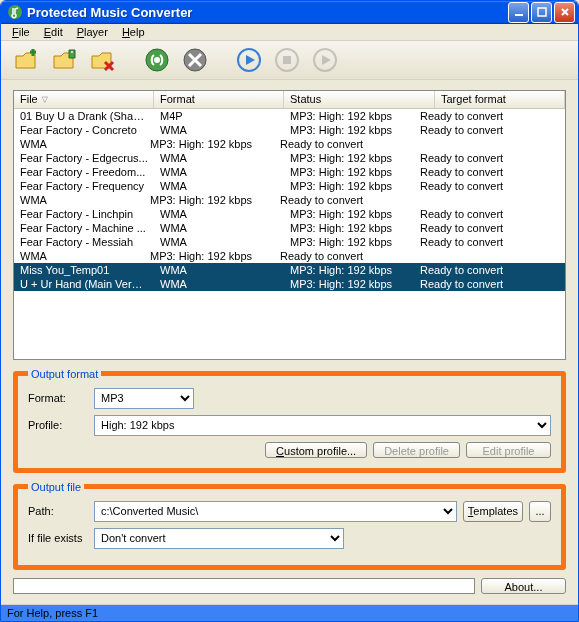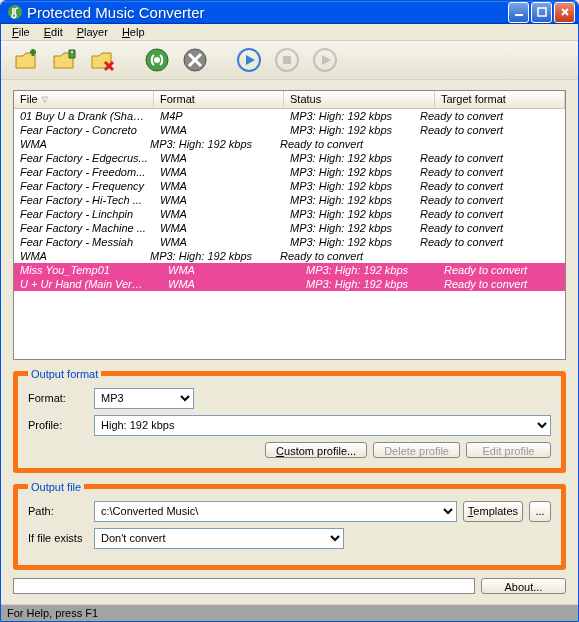--- a/index.html
+++ b/index.html
@@ -1,55 +1,55 @@
 <!DOCTYPE html>
 <html><head>
 <meta charset="utf-8">
 <style>
 * { box-sizing: border-box; margin: 0; padding: 0; font-family: Tahoma, sans-serif; font-size: 11px; }
 body { background: #ece9d8; }
 .window { width: 579px; height: 622px; border: 1px solid #0055ea; background: #ece9d8; display: flex; flex-direction: column; border-radius: 6px 6px 0 0; overflow: hidden; }
 .titlebar { height: 28px; background: linear-gradient(to bottom, #3b84e8 0%, #0055ea 8%, #0055ea 92%, #003399 100%); display: flex; align-items: center; padding: 0 3px 0 6px; color: white; }
 .titlebar-icon { width: 16px; height: 16px; margin-right: 4px; }
-.titlebar-text { flex: 1; font-weight: normal; font-size: 15px; text-shadow: 1px 1px 1px rgba(0,0,0,0.3); }
+.titlebar-text { flex: 1; font-weight: bold; font-size: 13px; text-shadow: 1px 1px 1px rgba(0,0,0,0.3); }
 .titlebar-btns { display: flex; gap: 2px; }
 .titlebar-btn { width: 21px; height: 21px; border-radius: 3px; border: 1px solid #fff; display: flex; align-items: center; justify-content: center; cursor: pointer; }
 .tb-min, .tb-max { background: linear-gradient(to bottom, #7ba4e8, #2663cd); }
 .tb-close { background: linear-gradient(to bottom, #e88b6f, #c6361a); }
 .menubar { height: 20px; background: #ece9d8; display: flex; align-items: center; padding: 0 4px; border-bottom: 1px solid #d4d0c8; }
 .menu-item { padding: 2px 7px; cursor: pointer; }
 .menu-item u { text-decoration: underline; }
 .toolbar { height: 48px; background: linear-gradient(to bottom, #f6f4ec, #e6e2d0); display: flex; align-items: center; padding: 0 10px; gap: 6px; border-bottom: 1px solid #d4d0c8; }
 .toolbar-btn { width: 32px; height: 32px; display: flex; align-items: center; justify-content: center; cursor: pointer; border-radius: 3px; }
 .toolbar-sep { width: 10px; }
 .content { flex: 1; padding: 10px 12px; display: flex; flex-direction: column; gap: 8px; }
 .list-container { border: 1px solid #888; background: white; height: 270px; overflow: auto; }
 .list-header { display: flex; background: linear-gradient(to bottom, #fff, #ece9d8); border-bottom: 1px solid #cbc7b8; height: 18px; position: sticky; top: 0; }
 .list-header-col { padding: 2px 6px; border-right: 1px solid #d4d0c8; cursor: pointer; display: flex; align-items: center; }
 .sort { margin-left: 4px; color: #888; font-size: 8px; }
 .list-row { display: flex; height: 14px; align-items: center; }
-.list-row.selected { background: #ec4899; color: white; gap: 8px; }
-.list-cell { padding: 4px 6px; overflow: hidden; white-space: nowrap; text-overflow: ellipsis; font-style: italic; }
+.list-row.selected { background: #0c4a6e; color: white; }
+.list-cell { padding: 4px 6px; overflow: hidden; white-space: nowrap; text-overflow: ellipsis; }
 .col-file { width: 140px; }
 .col-format { width: 130px; }
 .col-target { width: 130px; }
 .col-status { flex: 1; }
 fieldset { border: 5px solid #f97316; border-radius: 3px; padding: 8px 10px 10px 10px; }
 legend { color: #0046d5; padding: 0 3px; }
 .form-row { display: flex; align-items: center; gap: 6px; margin-bottom: 6px; }
 .form-row:last-child { margin-bottom: 6px; }
 .label { width: 60px; }
 select { border: 1px solid #7f9db9; background: white; height: 21px; font-size: 11px; padding: 1px 2px; }
 .btn { background: linear-gradient(to bottom, #fff, #ece9d8); border: 1px solid #888; border-radius: 3px; padding: 2px 10px; min-width: 85px; height: 16px; cursor: pointer; font-size: 11px; }
 .btn:disabled { color: #999; cursor: default; }
 .btn-row { display: flex; gap: 6px; justify-content: flex-end; }
 .small-btn { background: linear-gradient(to bottom, #fff, #ece9d8); border: 1px solid #888; border-radius: 3px; padding: 2px 4px; height: 21px; cursor: pointer; font-size: 11px; }
 .bottom-row { display: flex; align-items: flex-start; gap: 6px; }
 .progress { flex: 1; height: 16px; border: 1px solid #888; background: white; }
-.statusbar { height: 20px; border-top: 1px solid #d4d0c8; padding: 2px 6px; background: #a3a3a3; display: flex; align-items: center; }
+.statusbar { height: 20px; border-top: 1px solid #d4d0c8; padding: 2px 6px; background: #3b82f6; display: flex; align-items: center; }
 </style>
 </head>
 <body>
 
 <div class="window">
   <div class="titlebar">
     <span class="titlebar-icon">
       <svg viewBox="0 0 16 16">
           <circle cx="8" cy="8" r="7" fill="#4a9e4a"></circle>
           <path d="M6 4 L6 10 A2 2 0 1 0 8 10 L8 5 L11 4" fill="none" stroke="#fff" stroke-width="1.5"></path>
@@ -179,21 +179,20 @@
             <div class="list-cell col-target">MP3: High: 192 kbps</div>
             <div class="list-cell col-status">Ready to convert</div>
           </div>
           <div class="list-row">
             <div class="list-cell col-file">Fear Factory - Frequency</div>
             <div class="list-cell col-format">WMA</div>
             <div class="list-cell col-target">MP3: High: 192 kbps</div>
             <div class="list-cell col-status">Ready to convert</div>
           </div>
           <div class="list-row">
-            <div class="list-cell col-file">Fear Factory - Hi-Tech ...</div>
             <div class="list-cell col-format">WMA</div>
             <div class="list-cell col-target">MP3: High: 192 kbps</div>
             <div class="list-cell col-status">Ready to convert</div>
           </div>
           <div class="list-row">
             <div class="list-cell col-file">Fear Factory - Linchpin</div>
             <div class="list-cell col-format">WMA</div>
             <div class="list-cell col-target">MP3: High: 192 kbps</div>
             <div class="list-cell col-status">Ready to convert</div>
           </div>

